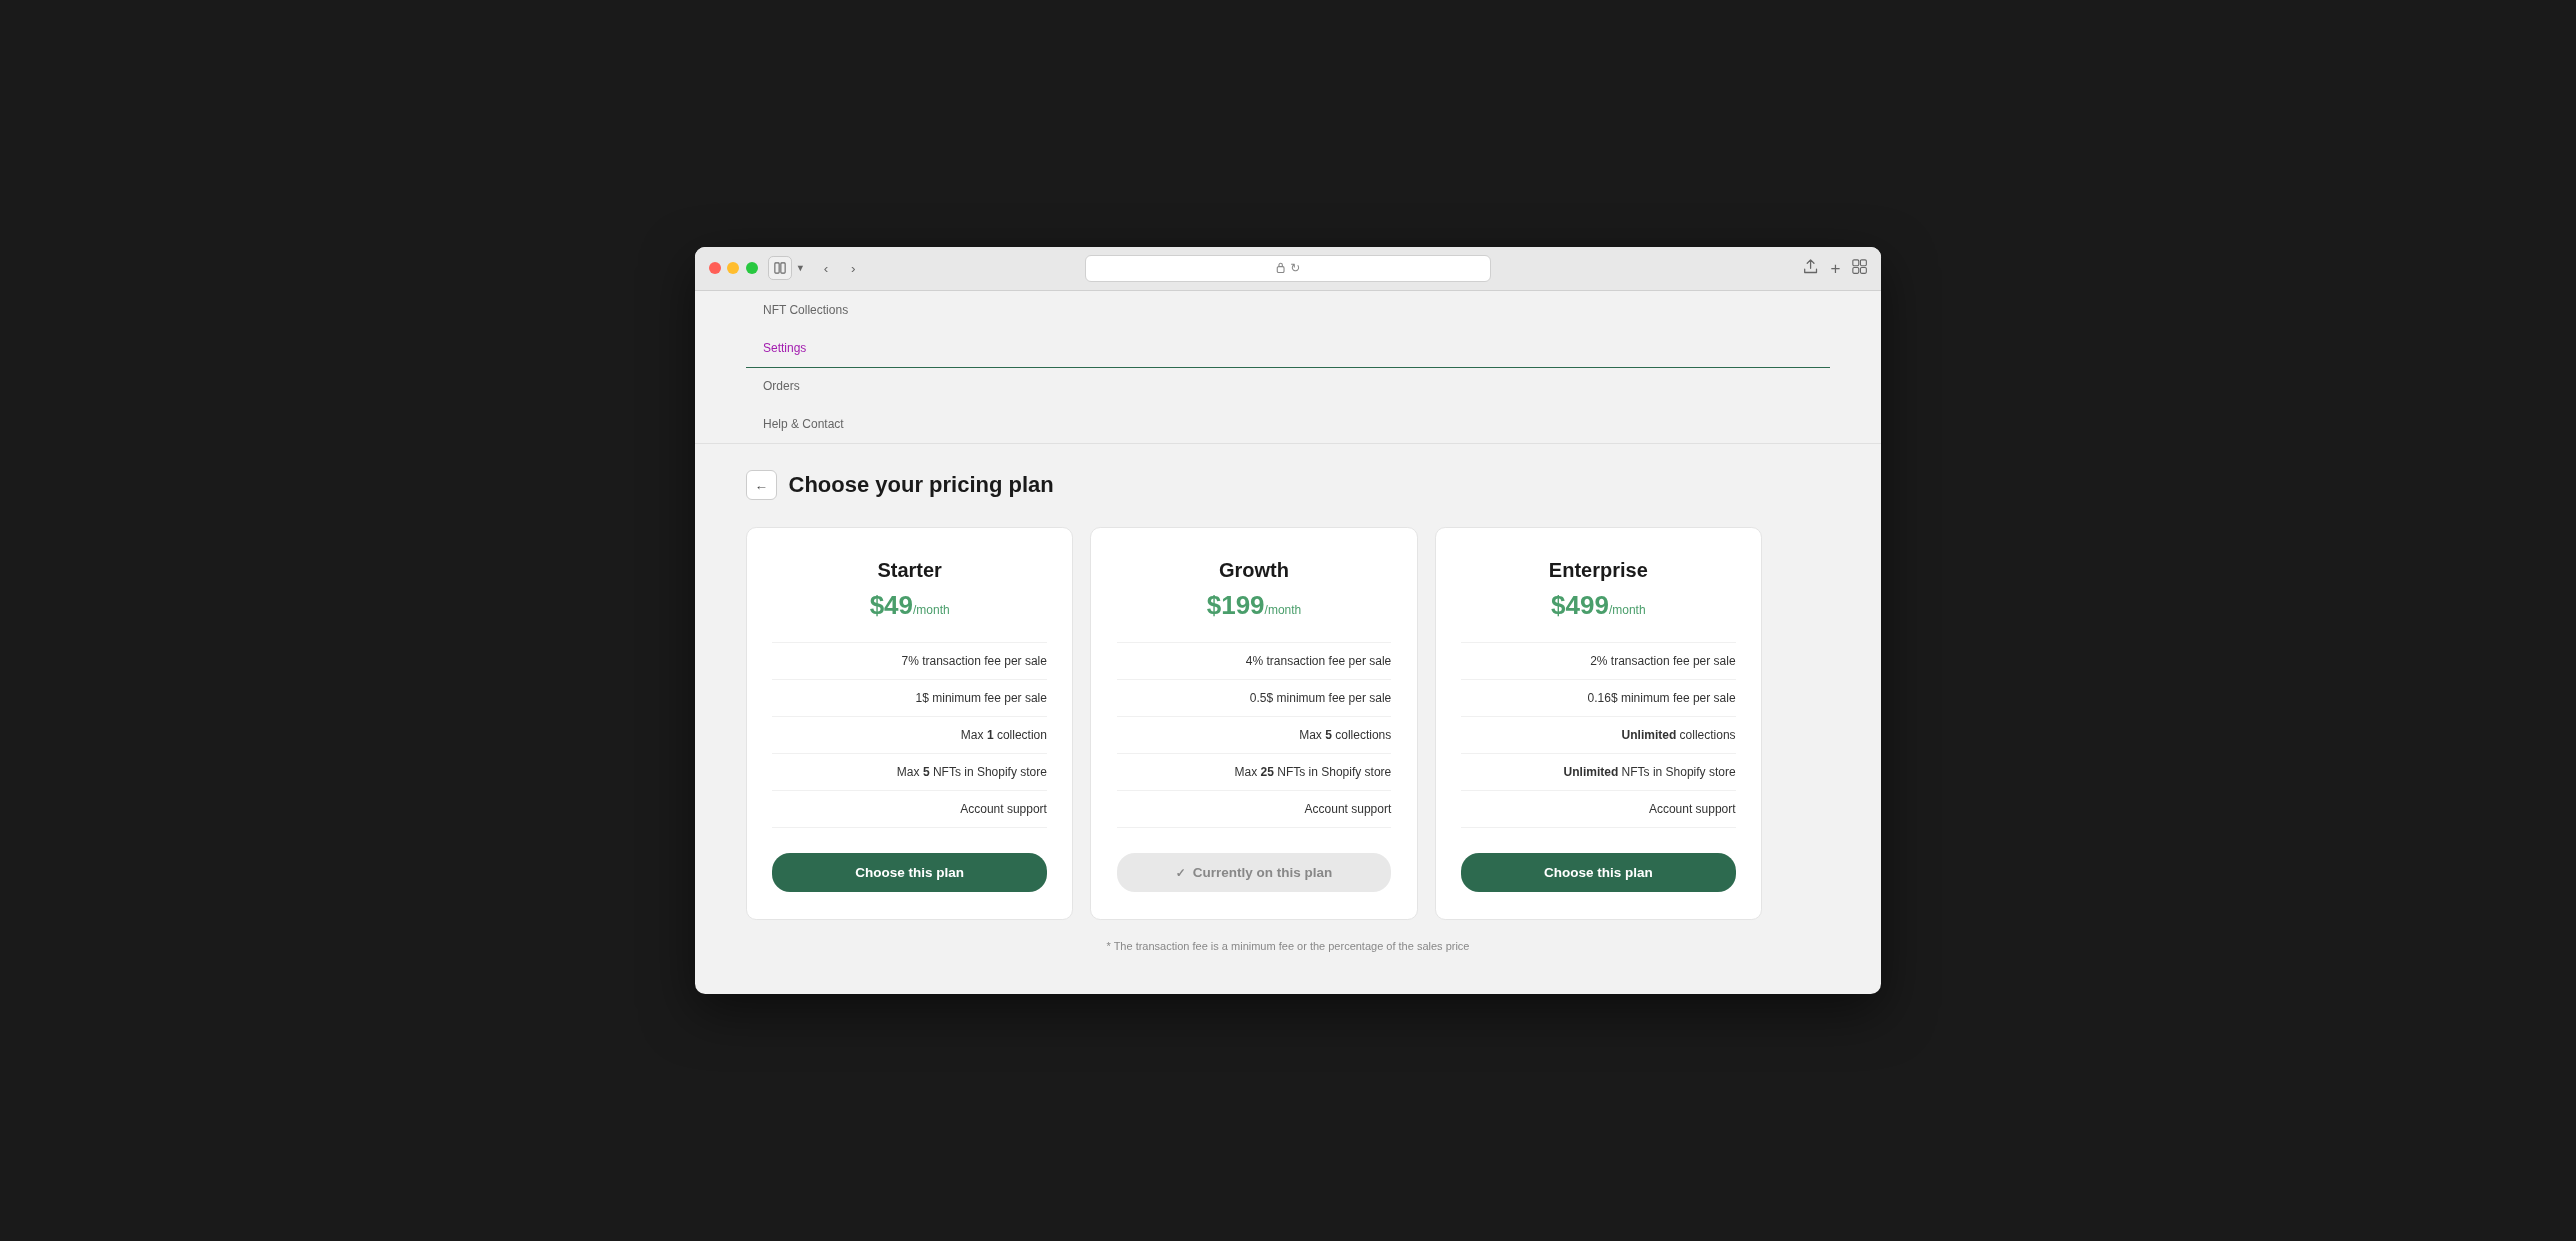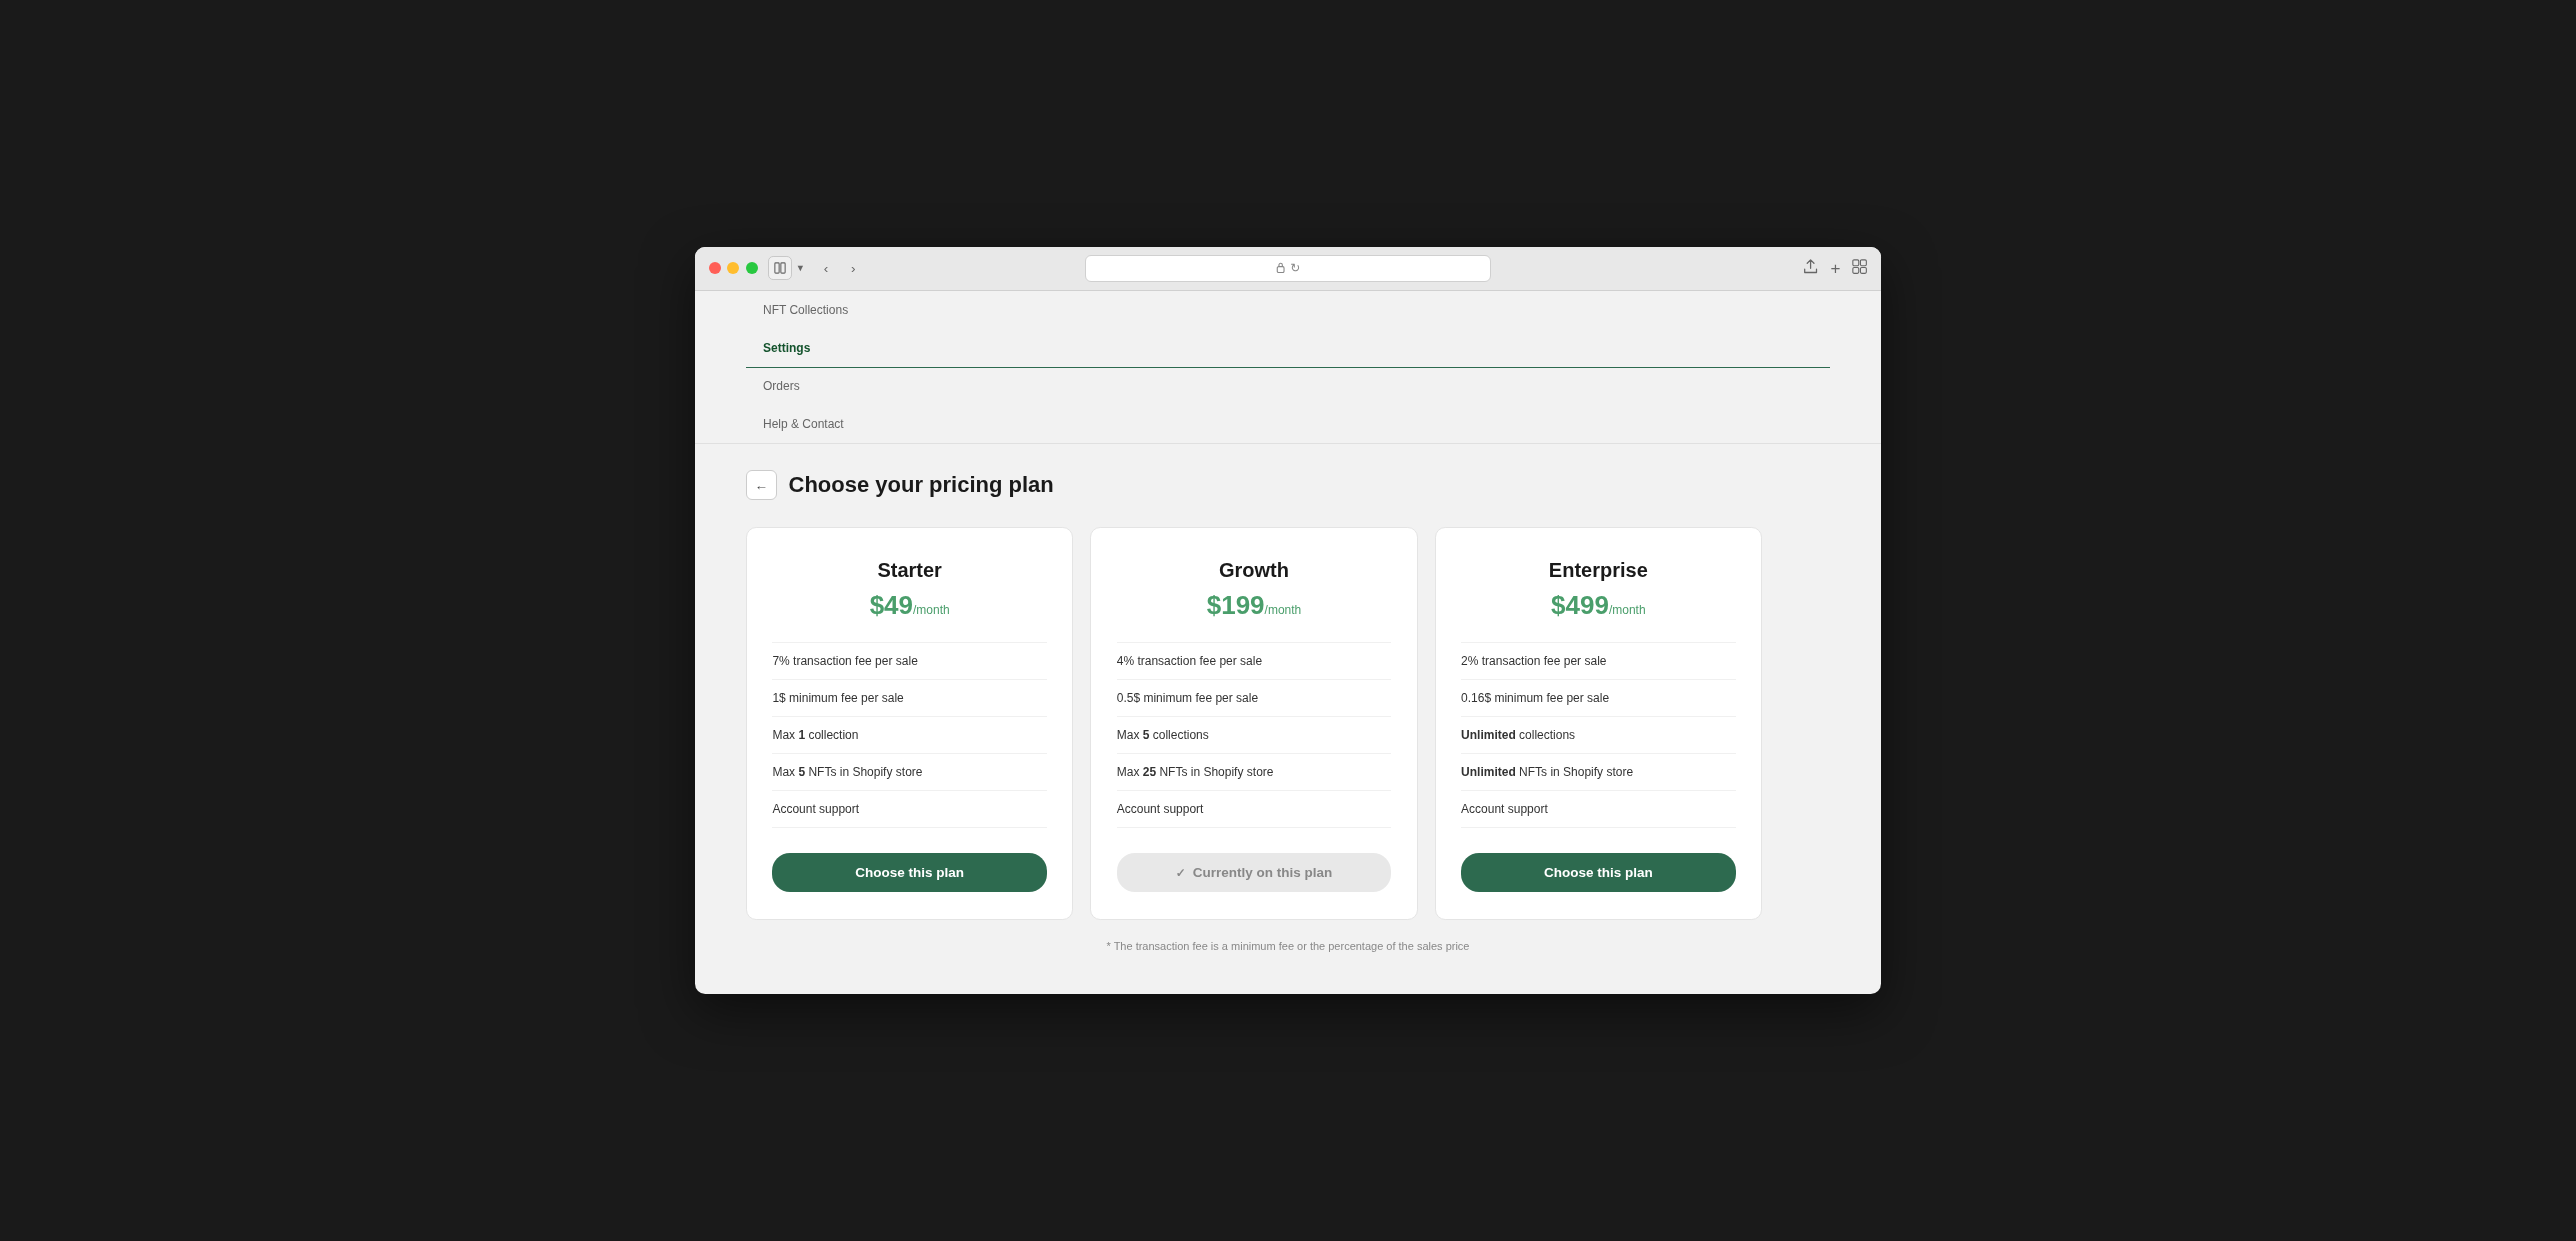--- a/index.html
+++ b/index.html
@@ -138,22 +138,22 @@
     .nav-tab {
       padding: 12px 17px;
       font-size: 12px;
       color: #666;
       cursor: pointer;
       border-bottom: 1.7px solid transparent;
       margin-bottom: -0.8px;
     }
 
     .nav-tab.active {
-      color: #14532d;
-      font-weight: 700;
+      color: #a21caf;
+      font-weight: 400;
       border-bottom: 1.7px solid #2d6a4f;
     }
 
     
     .content {
       padding: 25.4px 51px 42px;
     }
 
     .page-header {
       display: flex;
@@ -229,21 +229,21 @@
       list-style: none;
       margin-bottom: 25.4px;
       display: flex;
       flex-direction: column;
       gap: 0;
     }
 
     .plan-feature {
       font-size: 12px;
       color: #333;
-      text-align: left;
+      text-align: right;
       padding: 11px 0;
       border-bottom: 0.8px solid #f0f0f0;
     }
 
     .plan-feature:first-child {
       border-top: 0.8px solid #f0f0f0;
     }
 
     .plan-feature strong {
       font-weight: 700;

